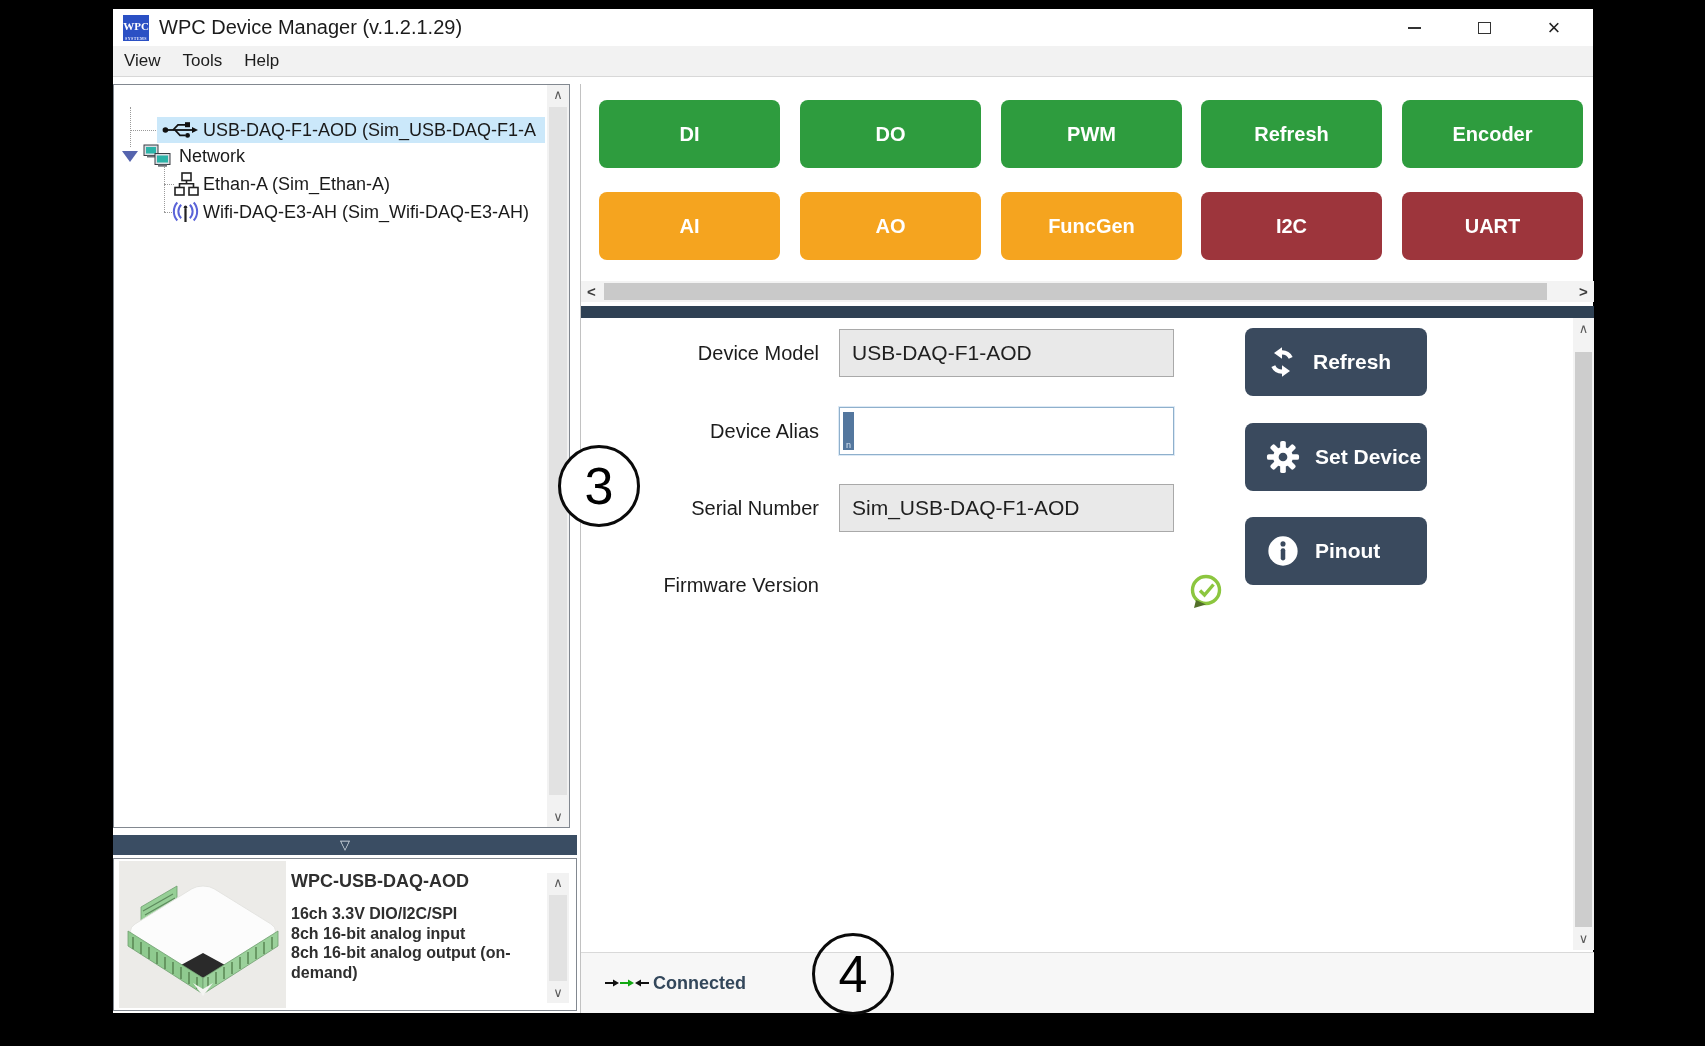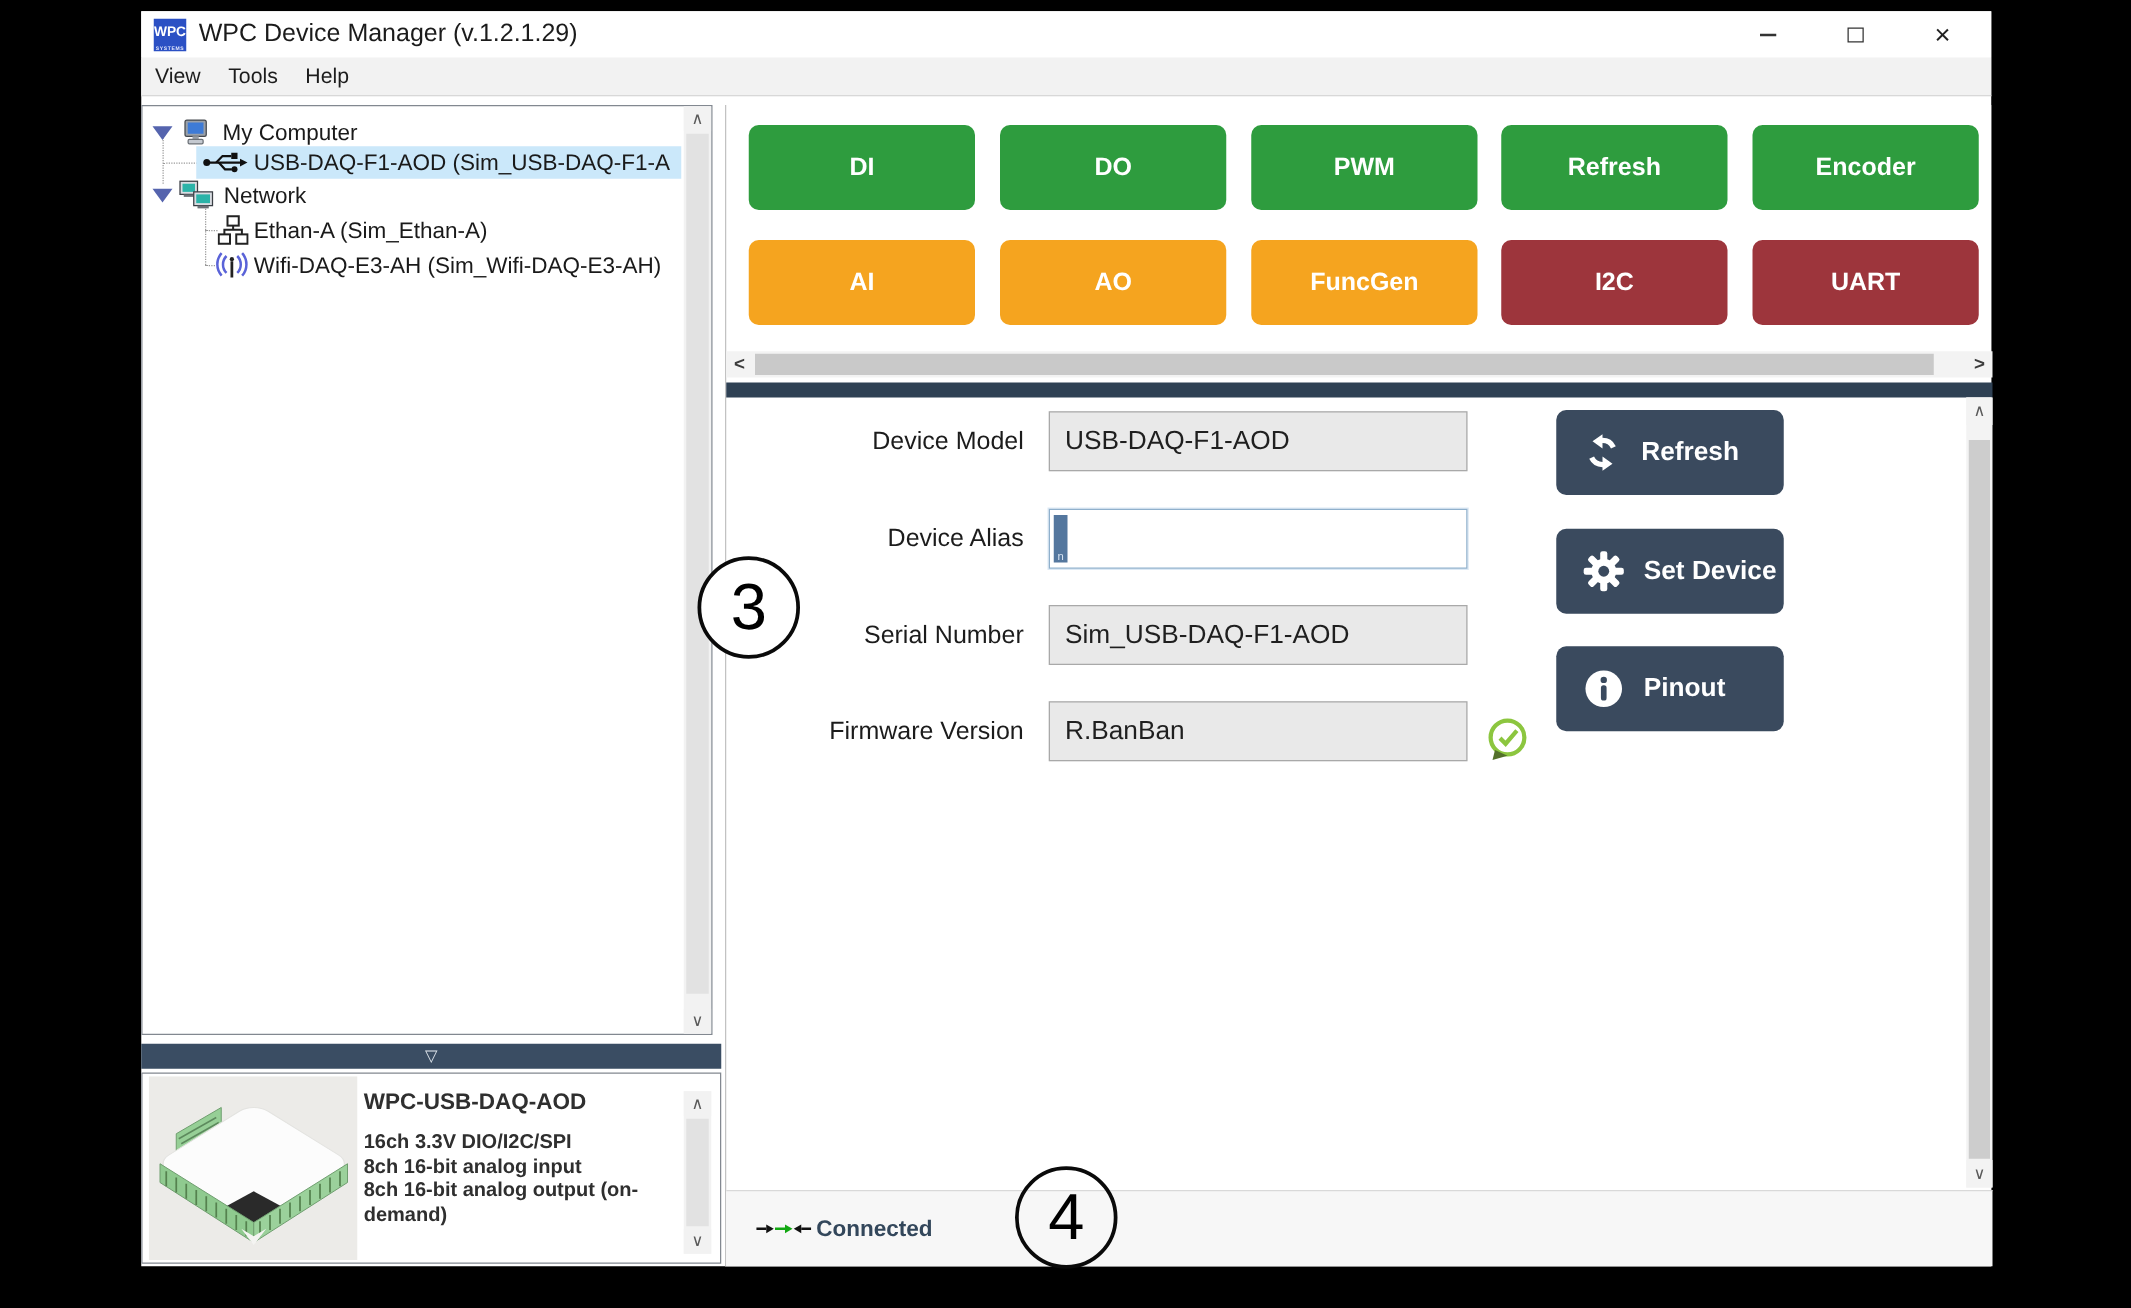--- a/index.html
+++ b/index.html
@@ -3,21 +3,21 @@
 <meta charset="utf-8">
 <style>
   * { margin:0; padding:0; box-sizing:border-box; }
   body { background:#000; font-family:"Liberation Sans","DejaVu Sans",sans-serif; }
   .mat { position:relative; width:1705px; height:1046px; background:#000; overflow:hidden; }
   .window { position:absolute; left:113px; top:9px; width:1480px; height:1004px; background:#fff; }
 
   
   .titlebar { position:absolute; left:0; top:0; width:1480px; height:37px; background:#fff; }
   .app-icon { position:absolute; left:10px; top:6px; width:26px; height:26px; background:#2b50c4;
-              color:#fff; text-align:center; font-weight:bold; font-size:11px; line-height:22px; }
+              color:#fff; text-align:center; font-weight:bold; font-size:11px; line-height:22px;font-family:Liberation Serif, serif; }
   .app-icon .sub { display:block; font-size:4px; line-height:4px; color:#e8ecff; letter-spacing:.5px; }
   .title-text { position:absolute; left:46px; top:0; height:37px; line-height:37px; font-size:20px; color:#1b1b1b; }
   .win-btn { position:absolute; top:0; width:46px; height:37px; display:flex; align-items:center; justify-content:center; }
   .min-glyph { width:13px; height:2px; background:#333; }
   .max-glyph { width:13px; height:12px; border:1.5px solid #333; background:#fff; }
   .close-glyph { font-size:22px; color:#222; line-height:37px; font-weight:400; }
 
   
   .menubar { position:absolute; left:0; top:37px; width:1480px; height:31px; background:#f2f2f2;
              border-bottom:1px solid #d8d8d8; display:flex; align-items:flex-end; }
@@ -119,30 +119,20 @@
       <span class="menu-item">Help</span>
     </div>
 
     <div class="tree-panel">
       <div class="dotted-v" style="left:16px; top:22px; height:40px;"></div>
       <div class="dotted-h" style="left:16px; top:45px; width:30px;"></div>
       <div class="dotted-v" style="left:50px; top:72px; height:55px;"></div>
       <div class="dotted-h" style="left:50px; top:99px; width:10px;"></div>
       <div class="dotted-h" style="left:50px; top:127px; width:8px;"></div>
 
-      <div class="tree-row" style="top:8px;">
-        <div class="expander"></div>
-        <svg style="position:absolute;left:31px;top:2px;" width="23" height="22" viewBox="0 0 23 22">
-          <rect x="3" y="1" width="17" height="13" rx="1.5" fill="#9aa0a8" stroke="#44484e"></rect>
-          <rect x="5.2" y="3" width="12.6" height="9" fill="#3e7bd6"></rect>
-          <rect x="9" y="14" width="5" height="2.5" fill="#9aa0a8"></rect>
-          <rect x="5.5" y="16.5" width="12" height="3.5" rx="1" fill="#c4c9d0" stroke="#6b7076"></rect>
-        </svg>
-        <span class="tree-label" style="left:64px;">My Computer</span>
-      </div>
 
       <div class="tree-row" style="top:32px;">
         <div class="row-highlight"></div>
         <svg style="position:absolute;left:48px;top:4px;" width="37" height="18" viewBox="0 0 37 18">
           <circle cx="3.4" cy="9" r="2.8" fill="#111"></circle>
           <path d="M3.4 9 H31" stroke="#111" stroke-width="1.8" fill="none"></path>
           <path d="M36 9 l-6 -3.1 v6.2 z" fill="#111"></path>
           <path d="M11 9 L16 3.8 H23" stroke="#111" stroke-width="1.8" fill="none"></path>
           <rect x="23" y="1.2" width="5" height="5" fill="#111"></rect>
           <path d="M13 9 L18 14.4 H23.5" stroke="#111" stroke-width="1.8" fill="none"></path>
@@ -254,21 +244,20 @@
         <span class="flabel">Device Alias</span>
         <input class="ffield editable" value="" style="">
         <div class="caret-block">n</div>
       </div>
       <div class="frow" style="top:400px;">
         <span class="flabel">Serial Number</span>
         <input class="ffield" readonly="" value="Sim_USB-DAQ-F1-AOD" style="">
       </div>
       <div class="frow" style="top:477px;">
         <span class="flabel">Firmware Version</span>
-        <input class="ffield" readonly="" value="R.BanBan" style="">
       </div>
 
       <div class="check-wrap">
         <svg width="40" height="40" viewBox="0 0 40 40">
           <circle cx="20" cy="17" r="13.5" fill="#fff" stroke="#8cc63f" stroke-width="3.4"></circle>
           <path d="M14 17.5 l4.5 4.5 l9 -10.5" stroke="#8cc63f" stroke-width="3.4" fill="none"></path>
           <path d="M10 27 L20 31.5 L8 35 z" fill="#53702a"></path>
         </svg>
       </div>
 

